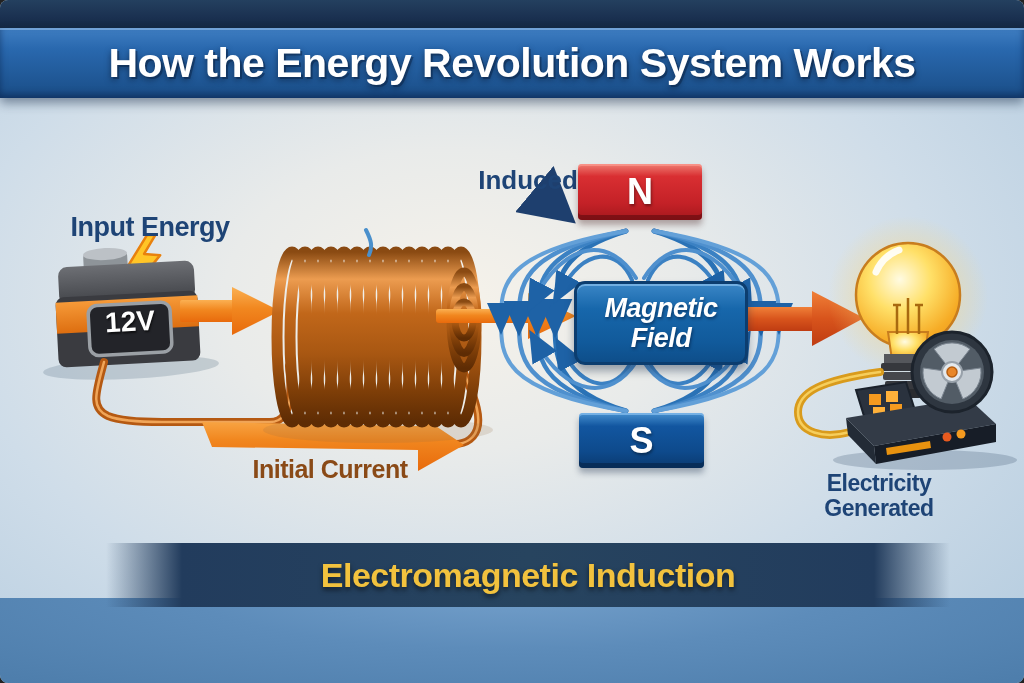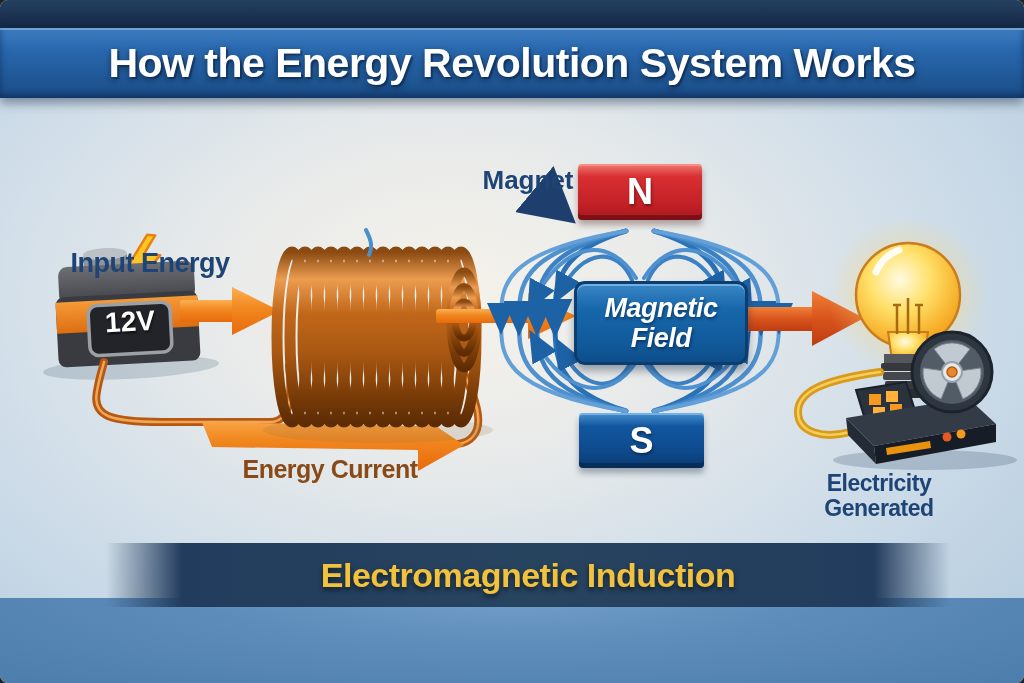--- a/index.html
+++ b/index.html
@@ -22,21 +22,21 @@
     background:radial-gradient(ellipse at 50% -10%, #74a0cb 0%, #5d8cba 45%, #4d7dab 100%);}
   .footer-banner{position:absolute;left:106px;top:543px;width:844px;height:64px;
     background:linear-gradient(90deg, rgba(30,55,88,0) 0%, #223c5d 9%, #27445f 50%, #223c5d 91%, rgba(30,55,88,0) 100%);
     display:flex;align-items:center;justify-content:center;}
   .footer-banner .footer-text{
     color:#f2c23e;font-weight:bold;font-size:34px;letter-spacing:-.5px;
     text-shadow:0 3px 5px rgba(0,0,0,.55);}
   .lbl{position:absolute;font-weight:bold;text-align:center;}
   .navy{color:#1e4476;}
   .brown{color:#8a4a17;}
-  .lbl-input{left:60px;top:212px;width:180px;font-size:27px;letter-spacing:-.5px;margin-top:36px;}
+  .lbl-input{left:60px;top:212px;width:180px;font-size:27px;letter-spacing:-.5px;}
   .lbl-coil{left:330px;top:198px;width:90px;font-size:30px;}
   .lbl-magnet{left:478px;top:165px;width:100px;font-size:26px;}
   .lbl-initial{left:176px;top:340px;width:108px;font-size:26px;line-height:1.08;letter-spacing:-.5px;}
   .lbl-induced{left:225px;top:455px;width:210px;font-size:25px;letter-spacing:-.5px;}
   .lbl-output{left:790px;top:435px;width:178px;font-size:23px;line-height:1.1;letter-spacing:-.5px;margin-top:36px;}
   .lbl-voltage{left:90px;top:306px;width:80px;font-size:28px;color:#fff;transform:rotate(-3deg);
     text-shadow:1px 2px 2px rgba(0,0,0,.6);}
   .pole{position:absolute;display:flex;align-items:center;justify-content:center;
     color:#fff;font-weight:bold;font-size:36px;border-radius:4px;
     text-shadow:1px 2px 3px rgba(0,0,0,.4);}
@@ -225,22 +225,22 @@
     </g>
   </svg>
 
   <div class="top-strip"></div>
   <div class="title-banner">
     <div class="title">How the Energy Revolution System Works</div>
   </div>
 
   <div class="lbl navy lbl-input">Input Energy</div>
   <div class="lbl lbl-voltage">12V</div>
-  <div class="lbl brown lbl-induced">Energy Current</div>
-  <div class="lbl navy lbl-magnet">Magnet</div>
+  <div class="lbl brown lbl-induced">Initial Current</div>
+  <div class="lbl navy lbl-magnet">Induced</div>
 
   <div class="pole pole-n">N</div>
   <div class="field-box">Magnetic Field</div>
   <div class="pole pole-s">S</div>
 
   <div class="lbl navy lbl-output">Electricity Generated</div>
 
   <div class="footer-banner">
     <div class="footer-text">Electromagnetic Induction</div>
   </div>

